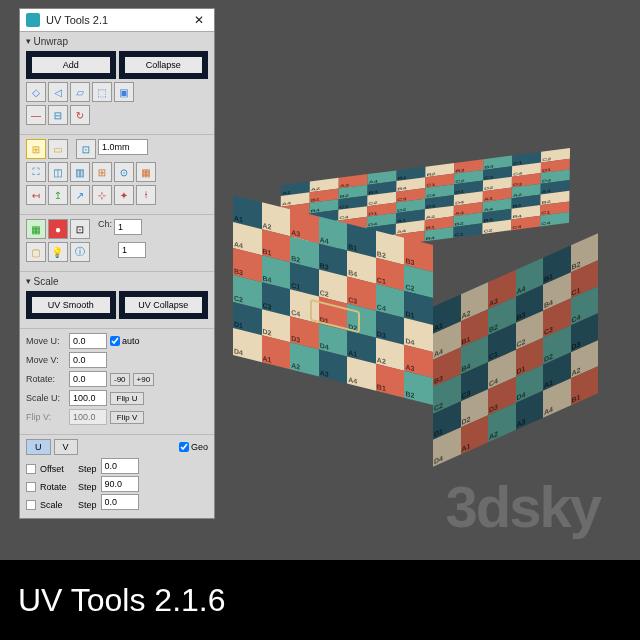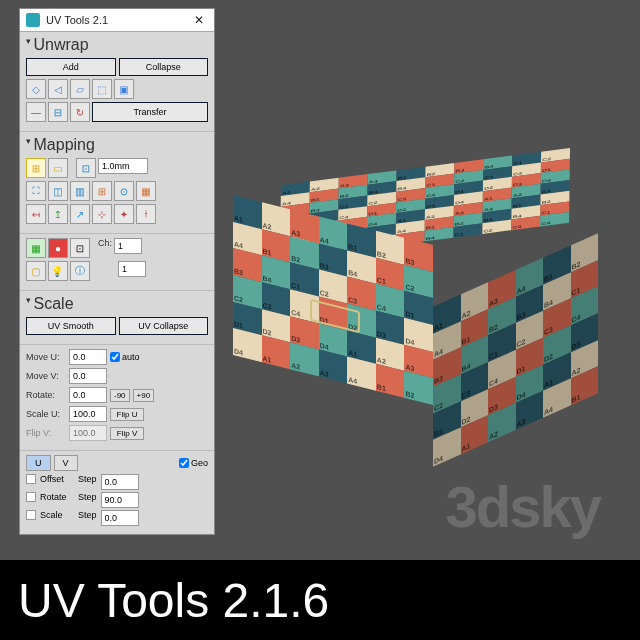--- a/index.html
+++ b/index.html
@@ -3,55 +3,55 @@
 <meta charset="utf-8">
 <style>
   * { box-sizing: border-box; margin: 0; padding: 0; font-family: Arial, sans-serif; }
   body { width: 640px; height: 640px; background: #505050; position: relative; overflow: hidden; }
   .panel { position: absolute; top: 8px; left: 8px; width: 196px; background: #d8d8d8; border: 1px solid #888; margin-left: 11px; }
   .titlebar { background: #fff; display: flex; align-items: center; padding: 4px 6px; border-bottom: 1px solid #aaa; }
   .titlebar .logo { width: 14px; height: 14px; background: #2aa5b8; margin-right: 6px; border-radius: 2px; }
   .titlebar .title { flex: 1; font-size: 11px; color: #222; }
   .titlebar .close { font-size: 12px; color: #222; cursor: pointer; padding: 0 4px; }
   .section { border-bottom: 1px solid #bbb; padding: 4px 6px 6px; }
-  .section-header { display: flex; font-size: 16px; margin-bottom: 4px; color: #333; cursor: pointer; }
+  .section-header { display: flex; font-size: 10px; margin-bottom: 4px; color: #333; cursor: pointer; }
   .section-header::before { content: "▾"; font-size: 9px; margin-right: 3px; }
   .row { display: flex; gap: 3px; margin-bottom: 3px; align-items: center; }
-  .btn { background: #e8e8e8; border: 1px solid #0f172a; font-size: 9px; padding: 2px 4px; cursor: pointer; display: inline-flex; align-items: center; justify-content: center; }
+  .btn { background: #e8e8e8; border: 6px solid #0f172a; font-size: 9px; padding: 2px 4px; cursor: pointer; display: inline-flex; align-items: center; justify-content: center; }
   .btn.wide { flex: 1; text-align: center; padding: 3px; }
   .icon-btn { width: 20px; height: 20px; background: #e8e8e8; border: 1px solid #999; display: inline-flex; align-items: center; justify-content: center; cursor: pointer; font-size: 10px; }
   .icon-btn.active { background: #fff8d0; border-color: #d4b020; }
   .icon-btn.blue { color: #4080e0; }
   .icon-btn.green { background: #d0f0d0; }
   .spinner { width: 38px; height: 16px; background: #fff; border: 1px solid #999; font-size: 9px; padding: 1px 3px; }
   .lbl { font-size: 9px; color: #333; min-width: 40px; }
   .lbl.sm { min-width: 14px; }
   .chk { display: flex; align-items: center; font-size: 9px; gap: 2px; }
   .chk input { width: 10px; height: 10px; }
   .icon-row { display: flex; gap: 2px; flex-wrap: wrap; margin-bottom: 3px; }
   .sep { width: 4px; }
   .tiny-btn { font-size: 8px; padding: 1px 3px; background: #e0e0e0; border: 1px solid #999; cursor: pointer; }
   .flip-btn { font-size: 8px; padding: 1px 4px; background: #e0e0e0; border: 1px solid #999; cursor: pointer; width: 34px; text-align: center; }
   .uv-btn { font-size: 9px; padding: 2px 8px; background: #e0e0e0; border: 1px solid #999; cursor: pointer; }
   .uv-btn.active { background: #b8d0f0; }
-  .randline { display: flex; align-items: flex-start; gap: 4px; font-size: 9px; margin-bottom: 2px; }
+  .randline { display: flex; align-items: flex-end; gap: 4px; font-size: 9px; margin-bottom: 2px; }
   .randline .chk-box { width: 10px; height: 10px; border: 1px solid #999; background: #fff; }
 
   .viewport-img { position: absolute; top: 60px; left: 200px; width: 420px; height: 420px; display: flex; align-items: center; justify-content: center; }
   .box3d { position: relative; width: 360px; height: 300px; }
   .face { position: absolute; display: grid; }
   .cell { font-size: 7px; display: flex; align-items: flex-end; justify-content: flex-start; padding: 1px; font-weight: bold; color: rgba(0,0,0,0.6); }
   .c1 { background: #2a5a6a; } .c2 { background: #e8d8b8; } .c3 { background: #d86850; } .c4 { background: #5aa89a; }
   .face.top { width: 280px; height: 140px; left: 50px; top: 0; transform: skewX(-25deg) scaleY(0.55) rotate(-14deg); transform-origin: bottom left; grid-template-columns: repeat(10,1fr); grid-template-rows: repeat(7,1fr); }
   .face.front { width: 200px; height: 160px; left: 3px; top: 100px; transform: skewY(14deg); grid-template-columns: repeat(7,1fr); grid-template-rows: repeat(6,1fr); }
   .face.side { width: 165px; height: 160px; left: 203px; top: 150px; transform: skewY(-24deg); grid-template-columns: repeat(6,1fr); grid-template-rows: repeat(6,1fr); filter: brightness(0.75); }
   .handle { position: absolute; width: 50px; height: 22px; border: 2px solid #d4c080; border-radius: 3px; left: 80px; top: 185px; transform: skewY(14deg); z-index: 5; }
 
   .watermark { position: absolute; right: 40px; bottom: 100px; font-size: 58px; font-weight: bold; color: rgba(160,160,160,0.35); letter-spacing: -2px; }
-  .footer { position: absolute; bottom: 0; left: 0; width: 640px; height: 80px; background: #000; color: #fff; display: flex; align-items: center; padding-left: 18px; font-size: 48px; font-weight: 500; }
+  .footer { position: absolute; bottom: 0; left: 0; width: 640px; height: 80px; background: #000; color: #fff; display: flex; align-items: center; padding-left: 18px; font-size: 32px; font-weight: 500; }
 </style>
 </head>
 <body>
 
 <div class="panel">
   <div class="titlebar">
     <div class="logo"></div>
     <div class="title">UV Tools 2.1</div>
     <div class="close">✕</div>
   </div>
@@ -68,28 +68,24 @@
       <div class="icon-btn blue">◇</div>
       <div class="icon-btn blue">◁</div>
       <div class="icon-btn blue">▱</div>
       <div class="icon-btn blue">⬚</div>
       <div class="icon-btn blue">▣</div>
     </div>
     <div class="icon-row">
       <div class="icon-btn" style="color:#c04040">—</div>
       <div class="icon-btn" style="color:#2080c0">⊟</div>
       <div class="icon-btn" style="color:#c04040">↻</div>
-      <div class="btn" style="flex:1">Transfer</div>
-    </div>
-  </div>
-
-  <div class="section">
-    <div class="section-header">
-        <span>Mapping</span>
-      </div>
+    </div>
+  </div>
+
+  <div class="section">
     <div class="icon-row">
       <div class="icon-btn active" style="color:#d4a020">⊞</div>
       <div class="icon-btn" style="color:#d4a020">▭</div>
       <div class="sep"></div>
       <div class="icon-btn" style="color:#2080c0">⊡</div>
       <input class="spinner" style="width: 50px;" value="1.0mm">
     </div>
     <div class="icon-row">
       <div class="icon-btn" style="color:#2080c0">⛶</div>
       <div class="icon-btn" style="color:#2080c0">◫</div>

